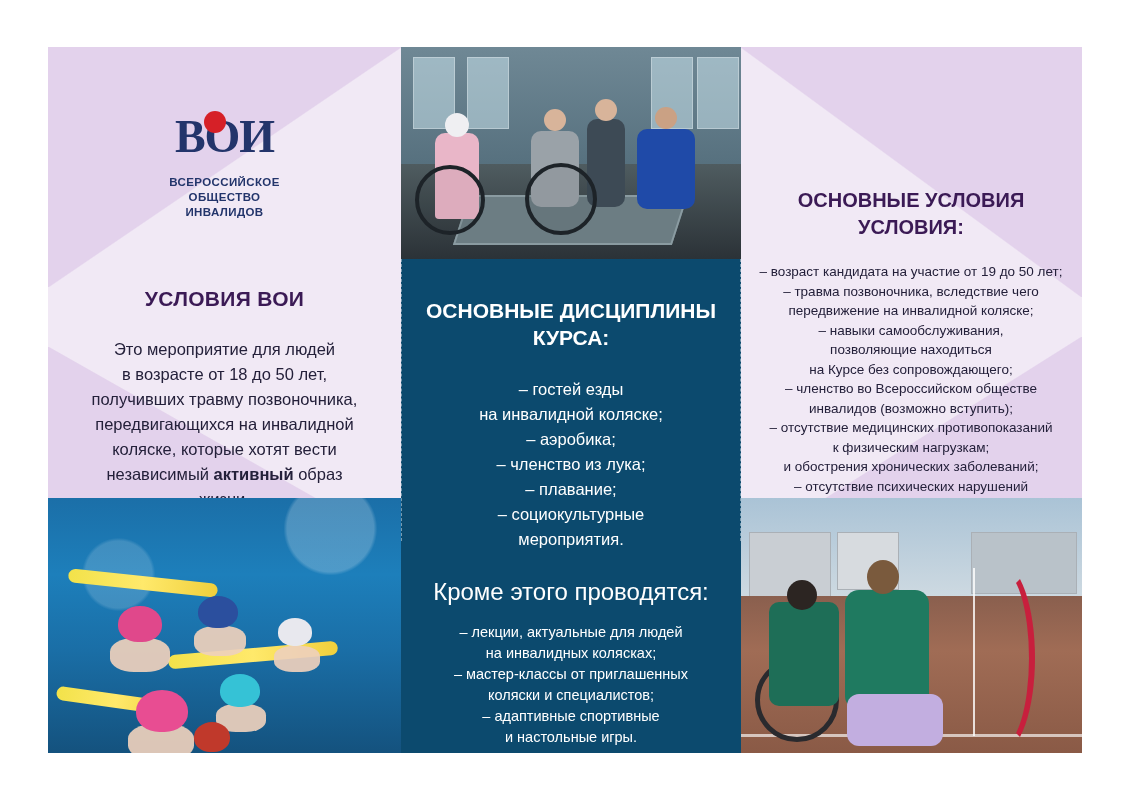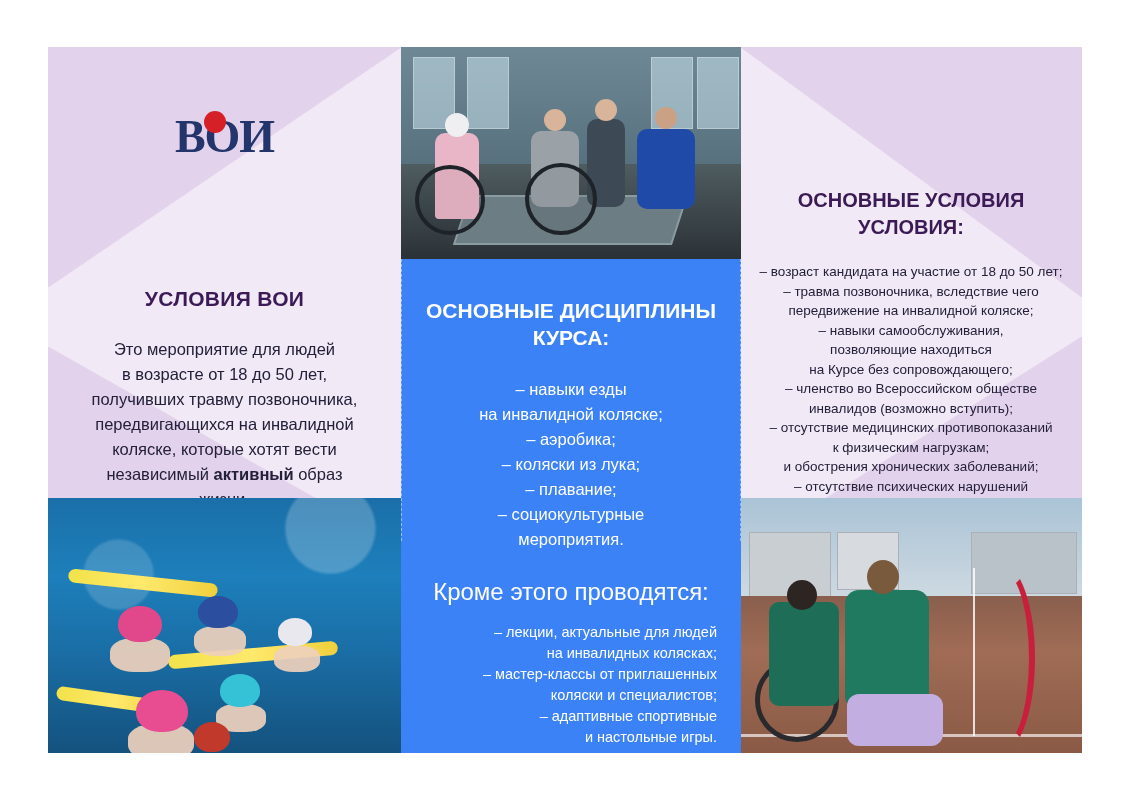--- a/index.html
+++ b/index.html
@@ -26,21 +26,21 @@
     overflow: hidden;
     display: flex;
     box-shadow: 0 0 0 0 transparent;
   }
   .panel {
     position: relative;
     overflow: hidden;
     height: 100%;
   }
   .panel-left   { width: 353px; background: #f1e9f5; }
-  .panel-mid    { width: 340px; background: #3b82f6; }
+  .panel-mid    { width: 340px; background: #0c4a6e; }
   .panel-right  { width: 341px; background: #f1e9f5; }
 
   
   .lp-diag-top {
     position: absolute;
     left: 0; top: 0;
     width: 100%; height: 240px;
     background: linear-gradient(to bottom right, #e3d2ec 0%, #e3d2ec 50%, transparent 50.3%);
   }
   .lp-diag-mid {
@@ -220,21 +220,21 @@
     width: 304px;
     text-align: center;
     color: #ffffff;
     font-size: 24px;
     font-weight: normal;
   }
   .mp-sub-body {
     position: absolute;
     left: 24px; top: 575px;
     width: 292px;
-    text-align: right;
+    text-align: center;
     color: #ffffff;
     font-size: 14.5px;
     line-height: 21px;
   }
   .mp-divider-left, .mp-divider-right {
     position: absolute;
     top: 212px;
     height: 282px;
     width: 0;
     border-left: 1px dashed rgba(255,255,255,0.45);
@@ -319,20 +319,25 @@
   <div id="brochure">
 
     <div class="panel panel-left">
       <div class="lp-diag-top"></div>
       <div class="lp-diag-mid"></div>
 
       <div class="logo-wrap">
         <div class="logo-mark">
           <div class="logo-letters">ВОИ</div>
           <div class="logo-red"></div>
+        </div>
+        <div class="logo-sub">
+          <div>ВСЕРОССИЙСКОЕ</div>
+          <div>ОБЩЕСТВО</div>
+          <div>ИНВАЛИДОВ</div>
         </div>
       </div>
 
       <div class="lp-title">УСЛОВИЯ ВОИ</div>
       <div class="lp-body">Это мероприятие для людей<br>в возрасте от 18 до 50 лет,<br>получивших травму позвоночника,<br>передвигающихся на инвалидной<br>коляске, которые хотят вести<br>независимый <b>активный</b> образ<br>жизни.</div>
 
       <div class="pool-photo">
         <div class="pool-lane l1"></div>
         <div class="pool-lane l2"></div>
         <div class="pool-lane l3"></div>
@@ -373,24 +378,24 @@
 
       <div class="mp-divider-left"></div>
       <div class="mp-divider-right"></div>
 
       <div class="mp-title">
         <div>ОСНОВНЫЕ ДИСЦИПЛИНЫ</div>
         <div>КУРСА:</div>
       </div>
 
       <div class="mp-body">
-        <div>– навыки езды</div>
+        <div>– гостей езды</div>
         <div>на инвалидной коляске;</div>
         <div>– аэробика;</div>
-        <div>– коляски из лука;</div>
+        <div>– членство из лука;</div>
         <div>– плавание;</div>
         <div>– социокультурные</div>
         <div>мероприятия.</div>
       </div>
 
       <div class="mp-sub-title">Кроме этого проводятся:</div>
       <div class="mp-sub-body">
         <div>– лекции, актуальные для людей</div>
         <div>на инвалидных колясках;</div>
         <div>– мастер-классы от приглашенных</div>
@@ -403,21 +408,21 @@
     <div class="panel panel-right">
       <div class="rp-diag-top"></div>
       <div class="rp-diag-mid"></div>
 
       <div class="rp-title">
         <div>ОСНОВНЫЕ УСЛОВИЯ</div>
         <div>УСЛОВИЯ:</div>
       </div>
 
       <div class="rp-body">
-        <div>– возраст кандидата на участие от 18 до 50 лет;</div>
+        <div>– возраст кандидата на участие от 19 до 50 лет;</div>
         <div>– травма позвоночника, вследствие чего</div>
         <div>передвижение на инвалидной коляске;</div>
         <div>– навыки самообслуживания,</div>
         <div>позволяющие находиться</div>
         <div>на Курсе без сопровождающего;</div>
         <div>– членство во Всероссийском обществе</div>
         <div>инвалидов (возможно вступить);</div>
         <div>– отсутствие медицинских противопоказаний</div>
         <div>к физическим нагрузкам;</div>
         <div>и обострения хронических заболеваний;</div>

